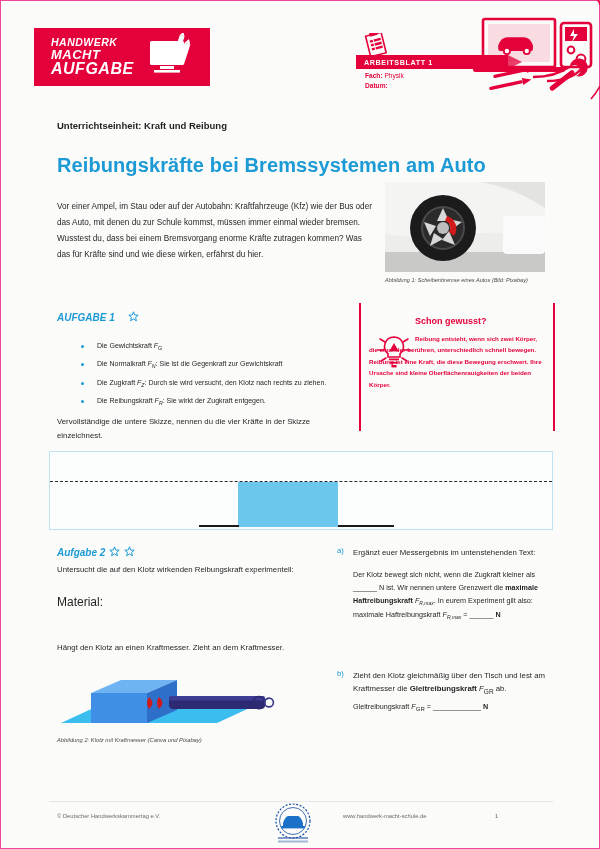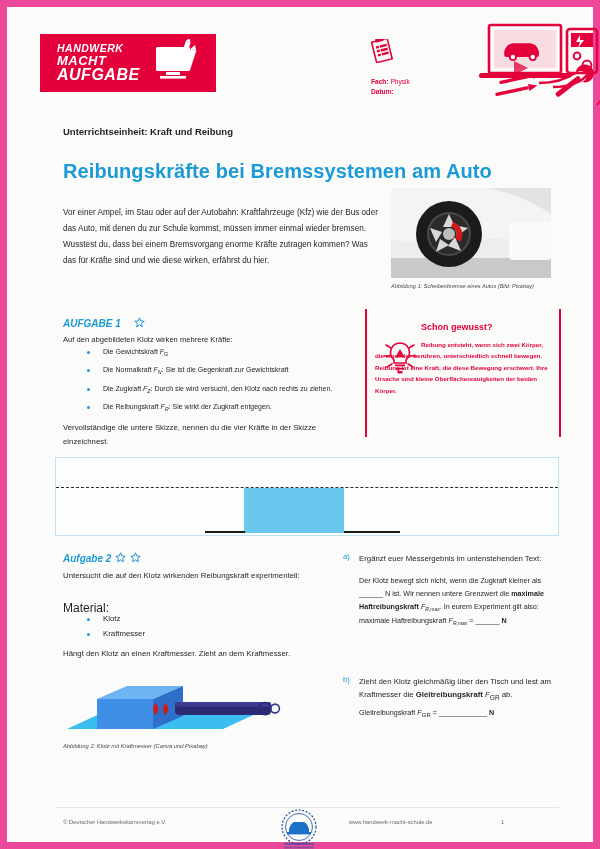--- a/index.html
+++ b/index.html
@@ -8,21 +8,21 @@
     width:600px; height:849px;
     font-family:"Liberation Sans", sans-serif;
     background:#ffffff;
     position:relative;
     overflow:hidden;
     color:#231f20;
   }
   .page {
     position:absolute; inset:0;
     background:#fbfbfa;
-    border:7px solid #ec4899;
+    border:1px solid #ec4899;
   }
   
   .logo-box{
     position:absolute; left:33px; top:27px;
     width:176px; height:58px;
     background:#e4003a;
     display:flex; align-items:center;
   }
   .logo-words{
     margin-left:17px; color:#ffffff;
@@ -300,20 +300,21 @@
             <rect x="12" y="6" width="7" height="2.4"></rect>
           <rect x="8" y="10" width="3" height="2.4"></rect>
             <rect x="12" y="10" width="7" height="2.4"></rect>
           <rect x="8" y="14" width="3" height="2.4"></rect>
             <rect x="12" y="14" width="7" height="2.4"></rect>
         </g>
       </g>
     </svg>
   </div>
 
+  <div class="ab-banner">ARBEITSBLATT 1</div>
   <div class="ab-banner-tail"></div>
   <div class="ab-meta">
     <div>
       <b>Fach:</b>
       <span>Physik</span>
     </div>
     <div>
       <b>Datum:</b>
     </div>
   </div>
@@ -347,21 +348,20 @@
   <div class="photo-cap">Abbildung 1: Scheibenbremse eines Autos (Bild: Pixabay)</div>
 
   <div class="task1-head">
     <span>AUFGABE 1</span>
     <span class="star">
       <svg width="11" height="11" viewBox="0 0 11 11">
         <path d="M5.5 .8 L6.8 4 L10.2 4.2 L7.6 6.4 L8.4 9.8 L5.5 7.9 L2.6 9.8 L3.4 6.4 L0.8 4.2 L4.2 4 Z" fill="none" stroke="#1c9ad6" stroke-width="1"></path>
       </svg>
     </span>
   </div>
-  <div class="task1-lead">Auf den abgebildeten Klotz wirken mehrere Kräfte:</div>
 
   <ul class="bullets">
     <li>
       <span>Die Gewichtskraft </span><i>F</i><sub>G</sub><span></span>
     </li>
     <li>
       <span>Die Normalkraft </span><i>F</i><sub>N</sub><span>: Sie ist die Gegenkraft zur Gewichtskraft</span>
     </li>
     <li>
       <span>Die Zugkraft </span><i>F</i><sub>Z</sub><span>: Durch sie wird versucht, den Klotz nach rechts zu ziehen.</span>
@@ -410,24 +410,20 @@
       </svg>
     </span>
     <span class="star">
       <svg width="11" height="11" viewBox="0 0 11 11">
         <path d="M5.5 .8 L6.8 4 L10.2 4.2 L7.6 6.4 L8.4 9.8 L5.5 7.9 L2.6 9.8 L3.4 6.4 L0.8 4.2 L4.2 4 Z" fill="none" stroke="#1c9ad6" stroke-width="1"></path>
       </svg>
     </span>
   </div>
   <div class="task2-lead">Untersucht die auf den Klotz wirkenden Reibungskraft experimentell:</div>
   <div class="task2-mat">Material:</div>
-  <ul class="mat-list">
-    <li>Klotz</li>
-    <li>Kraftmesser</li>
-  </ul>
   <div class="task2-do">Hängt den Klotz an einen Kraftmesser. Zieht an dem Kraftmesser.</div>
 
   <div class="qa">
     <div class="q-row">
       <div class="q-mark">a)</div>
       <div class="q-txt">Ergänzt euer Messergebnis im untenstehenden Text:</div>
     </div>
     <div class="q-para">
       <span>Der Klotz bewegt sich nicht, wenn die Zugkraft kleiner als </span><span>______</span><span> N ist. Wir nennen untere Grenzwert die </span><b>maximale Haftreibungskraft</b> <i>F</i><sub>R,max</sub><span>. In eurem Experiment gilt also: maximale Haftreibungskraft </span><i>F</i><sub>R,max</sub><span> = </span><span>______</span><b> N</b>
     </div>

